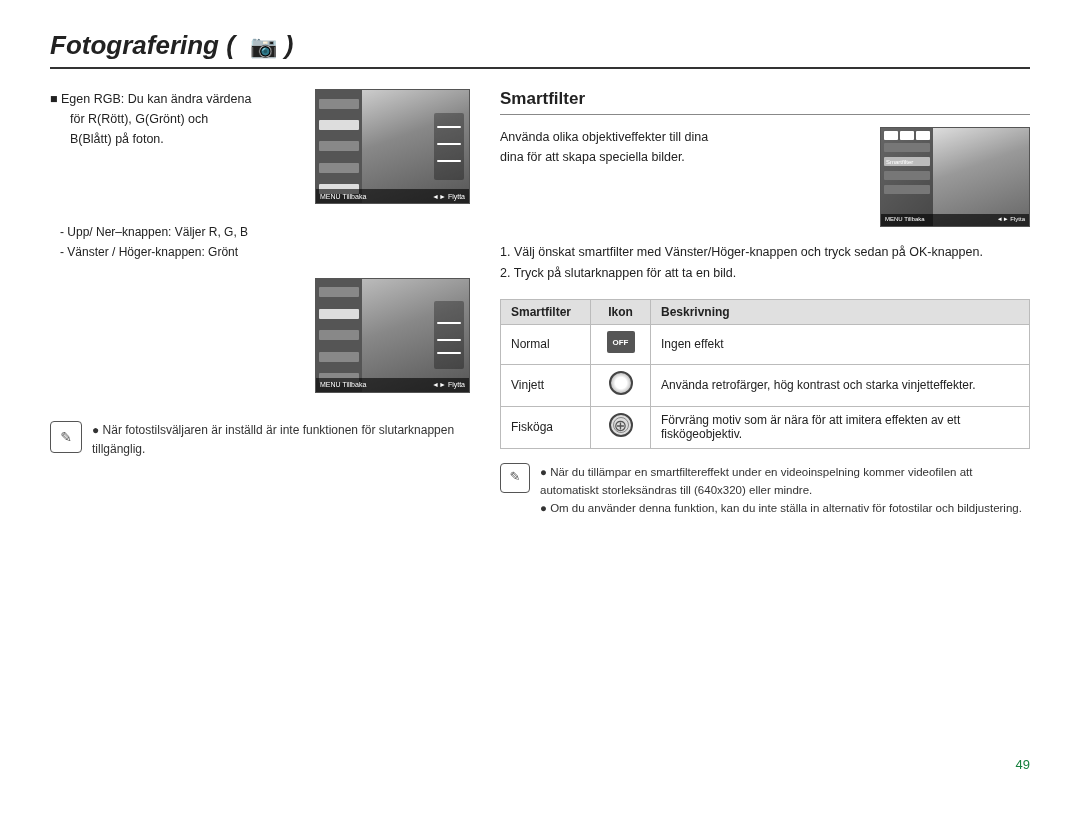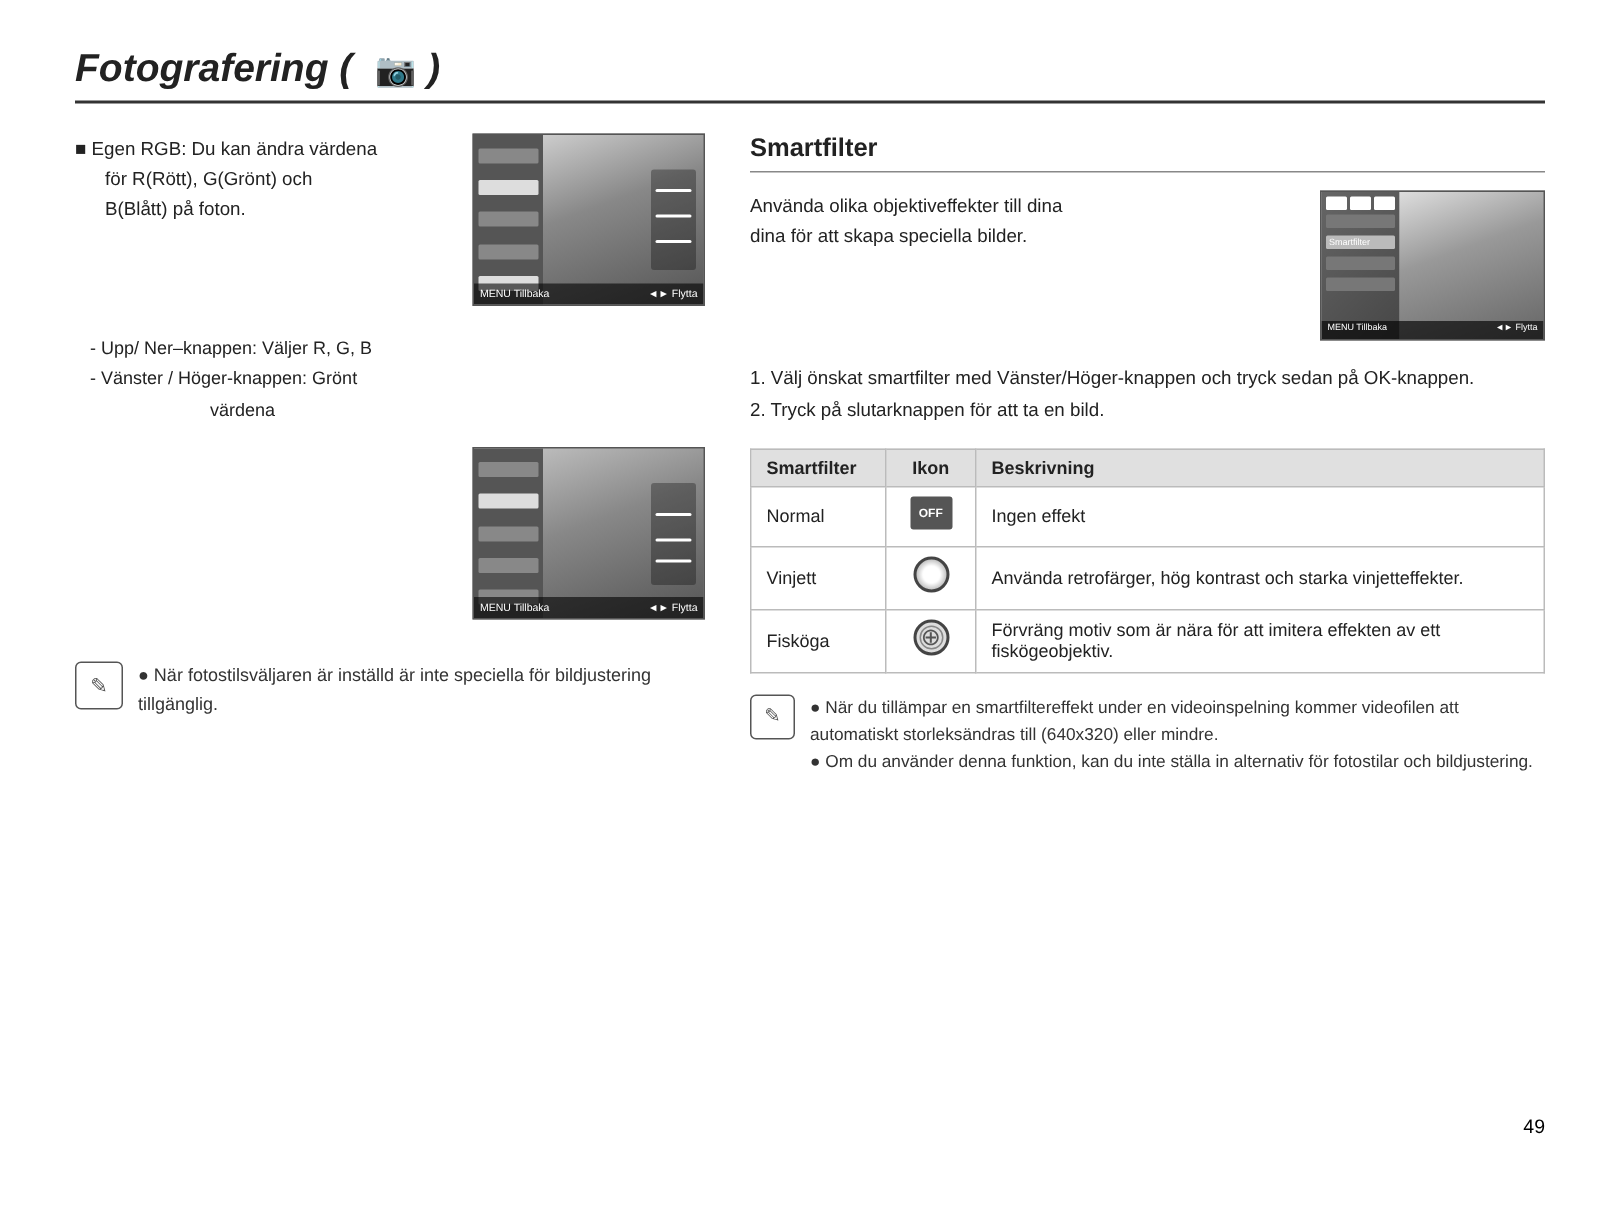--- a/index.html
+++ b/index.html
@@ -363,24 +363,24 @@
       align-items: center;
       justify-content: center;
       flex-shrink: 0;
       font-size: 13px;
       color: #555;
     }
 
     
     .page-number {
       position: absolute;
-      bottom: 20px;
+      bottom: 6px;
       right: 50px;
       font-size: 13px;
-      color: #000000;
+      color: #15803d;
     }
   </style>
 </head>
 <body>
 
 <div class="page">
 
   <div class="page-header">
     <span class="page-title">
       <span>Fotografering (</span>
@@ -419,21 +419,20 @@
               <span>MENU Tillbaka</span>
               <span>◄► Flytta</span>
             </div>
           </div>
         </div>
       </div>
 
       <div class="left-middle-text">
         <div>- Upp/ Ner–knappen: Väljer R, G, B</div>
         <div>- Vänster / Höger-knappen: Grönt</div>
-        <div style="padding-left:80px;">värdena</div>
       </div>
 
       <div class="left-section-bottom">
         <div style="flex:1;"></div>
 
         <div class="camera-screenshot">
           <div class="cam-screen-inner">
             <div class="cam-screen-sidebar">
               <div class="cam-sidebar-item"></div>
               <div class="cam-sidebar-item active"></div>
@@ -451,21 +450,21 @@
               <span>MENU Tillbaka</span>
               <span>◄► Flytta</span>
             </div>
           </div>
         </div>
       </div>
 
       <div class="note-box">
         <div class="note-icon">✎</div>
         <div class="note-text">
-          <div>● När fotostilsväljaren är inställd är inte speciella för bildjustering tillgänglig.</div>
+          <div>● När fotostilsväljaren är inställd är inte funktionen för slutarknappen tillgänglig.</div>
         </div>
       </div>
 
     </div>
 
     <div class="right-col">
 
       <div class="section-title">Smartfilter</div>
 
       <div class="intro-text">

